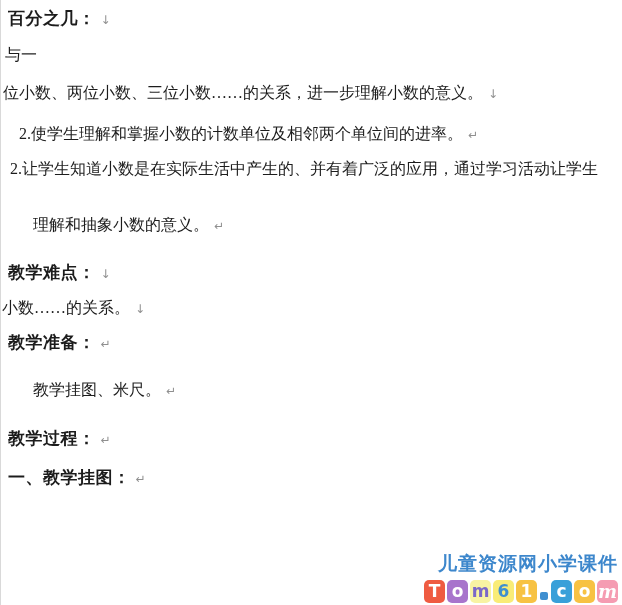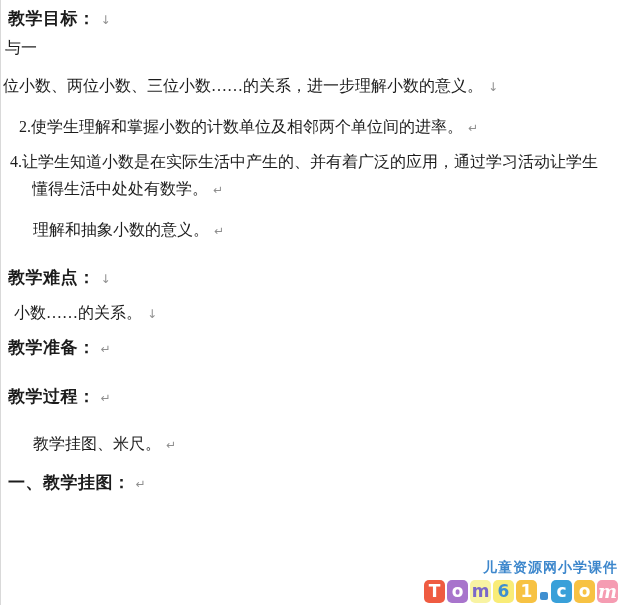--- a/index.html
+++ b/index.html
@@ -8,63 +8,62 @@
     font-family:"Liberation Serif","DejaVu Serif",serif;color:#1c1c1c;
   }
   .left-edge{position:absolute;left:0;top:0;width:1px;height:605px;background:#d9d9d9;}
   .doc{position:relative;}
   .para{margin:0;line-height:22px;font-size:16px;white-space:nowrap;overflow:hidden;}
   .heading{font-weight:bold;font-size:17px;letter-spacing:0.5px;}
   .pmark{color:#8f8f8f;font-size:12px;margin-left:5px;font-family:"DejaVu Sans",sans-serif;font-weight:normal;}
   .watermark{position:absolute;right:4px;bottom:2px;text-align:right;}
   .wm-text{
     font-family:"DejaVu Sans","Liberation Sans",sans-serif;font-weight:bold;
-    font-size:14px;letter-spacing:1px;white-space:nowrap;
+    font-size:19px;letter-spacing:1px;white-space:nowrap;
   }
   .logo-row{display:flex;justify-content:flex-end;align-items:flex-end;gap:2px;margin-top:3px;}
   .logo-block{
     width:21px;height:23px;border-radius:5px;display:flex;align-items:center;justify-content:center;
     font-family:"DejaVu Sans","Liberation Sans",sans-serif;font-weight:bold;font-size:17px;line-height:1;
   }
   .logo-dot{width:8px;height:8px;border-radius:2px;align-self:flex-end;margin:0 1px 3px 1px;}
   .m-script{font-style:italic;font-family:"DejaVu Serif",serif;font-size:18px;}
 </style>
 </head>
 <body>
 
 <div class="left-edge"></div>
 
 <div class="doc">
 
-  <p class="para heading" style="margin:8px 0 0 8px"><span>教学目标：</span><span class="pmark">↓</span></p>
+  <p class="para heading" style="margin:8px 0 0 8px"><span>百分之几：</span><span class="pmark">↓</span></p>
 
 
-  <p class="para" style="margin:6px 0 0 5px"><span>与一</span></p>
+  <p class="para" style="margin:13px 0 0 5px"><span>与一</span></p>
 
   <p class="para" style="margin:16px 0 0 3px"><span>位小数、两位小数、三位小数……的关系，进一步理解小数的意义。</span><span class="pmark">↓</span></p>
 
   <p class="para" style="margin:18px 4px 0 19px"><span>2.使学生理解和掌握小数的计数单位及相邻两个单位间的进率。</span><span class="pmark">↵</span></p>
 
-  <p class="para" style="margin:12px 0 0 10px"><span>4.让学生知道小数是在实际生活中产生的、并有着广泛的应用，通过学习活动让学生</span></p>
-
-  <p class="para" style="margin:5px 0 0 32px"><span>懂得生活中处处有数学。</span><span class="pmark">↵</span></p>
+  <p class="para" style="margin:12px 0 0 10px"><span>2.让学生知道小数是在实际生活中产生的、并有着广泛的应用，通过学习活动让学生</span></p>
 
 
-  <p class="para" style="margin:18px 0 0 33px"><span>理解和抽象小数的意义。</span><span class="pmark">↵</span></p>
+
+  <p class="para" style="margin:34px 0 0 33px"><span>理解和抽象小数的意义。</span><span class="pmark">↵</span></p>
 
   <p class="para heading" style="margin:25px 0 0 8px"><span>教学难点：</span><span class="pmark">↓</span></p>
 
 
-  <p class="para" style="margin:12px 0 0 14px"><span>小数……的关系。</span><span class="pmark">↓</span></p>
+  <p class="para" style="margin:12px 0 0 2px"><span>小数……的关系。</span><span class="pmark">↓</span></p>
 
   <p class="para heading" style="margin:12px 0 5px 8px"><span>教学准备：</span><span class="pmark">↵</span></p>
 
+  <p class="para" style="margin:24px 0 0 33px"><span>教学挂图、米尺。</span><span class="pmark">↵</span></p>
+
   <p class="para heading" style="margin:26px 0 0 8px"><span>教学过程：</span><span class="pmark">↵</span></p>
-
-  <p class="para" style="margin:24px 0 0 33px"><span>教学挂图、米尺。</span><span class="pmark">↵</span></p>
 
   <p class="para heading" style="margin:16px 0 0 8px"><span>一、教学挂图：</span><span class="pmark">↵</span></p>
 
 </div>
 
 <div class="watermark">
   <div class="wm-text" style="color:#3d87cc">儿童资源网小学课件</div>
   <div class="logo-row">
     <span class="logo-block" style="background:#ef5b41;color:#ffffff">T</span>
     <span class="logo-block" style="background:#a874cc;color:#ffffff">o</span>

